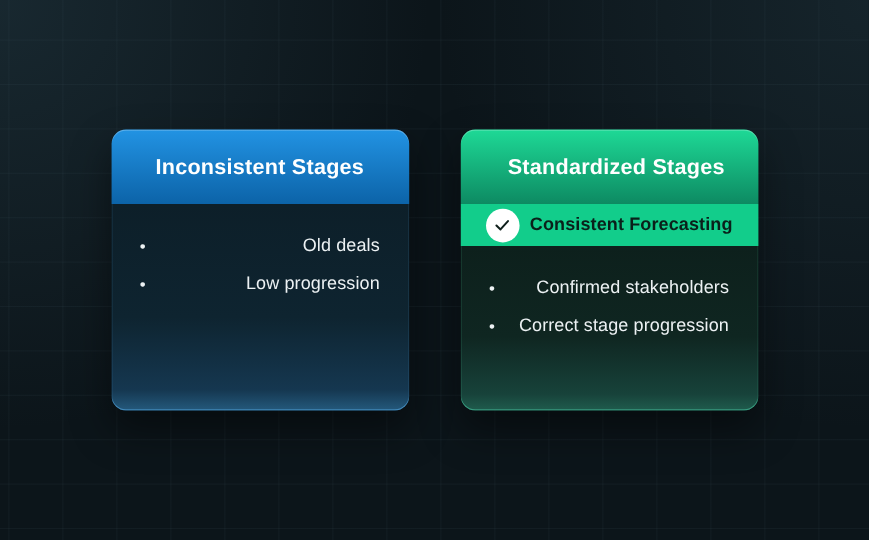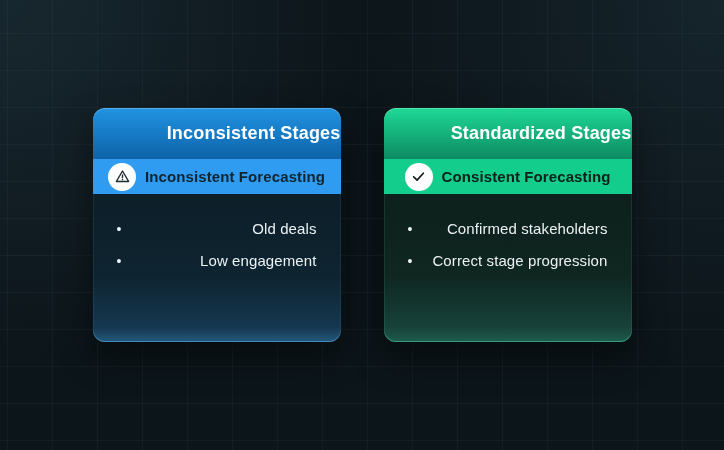--- a/index.html
+++ b/index.html
@@ -20,23 +20,23 @@
     display:flex; justify-content:center; align-items:flex-start;
     padding-top:108px; gap:43px;
   }
   .card {
     width:248px; height:234px;
     border-radius:12px;
     display:flex; flex-direction:column;
     box-shadow:0 16px 34px rgba(0,0,0,0.45);
   }
   .card-header {
-    height:51px; flex:none;
+    height:62px; flex:none;
     border-radius:12px 12px 0 0;
-    display:flex; align-items:center; justify-content:flex-end;
+    display:flex; align-items:center; justify-content:center;
     box-shadow:inset 0 1px 0 rgba(255,255,255,0.25);
   }
   .card--blue .card-header {
     background:linear-gradient(180deg, var(--blue-header-top,#2293e3) 0%, var(--blue-header-bottom,#0c63a8) 100%);
   }
   .card--green .card-header {
     background:linear-gradient(180deg, var(--green-header-top,#1ed996) 0%, var(--green-header-bottom,#0d8a62) 100%);
     padding-left:12px;
   }
   .card-title {
@@ -85,34 +85,24 @@
 </style>
 </head>
 <body>
 
 <div class="stage">
 
   <section class="card card--blue">
     <header class="card-header">
       <h2 class="card-title">Inconsistent Stages</h2>
     </header>
-    <div class="card-band">
-      <span class="badge-circle">
-        <svg width="17" height="17" viewBox="0 0 24 24" aria-hidden="true">
-          <path d="M12 4.2 L20.6 19 H3.4 Z" fill="none" stroke="#1d2b33" stroke-width="1.9" stroke-linejoin="round"></path>
-          <line x1="12" y1="9.6" x2="12" y2="13.8" stroke="#1d2b33" stroke-width="1.9" stroke-linecap="round"></line>
-          <circle cx="12" cy="16.6" r="1.15" fill="#1d2b33"></circle>
-        </svg>
-      </span>
-      <span class="band-label">Inconsistent Forecasting</span>
-    </div>
     <div class="card-body">
       <ul class="bullets">
         <li>Old deals</li>
-        <li>Low engagement</li>
+        <li>Low progression</li>
       </ul>
     </div>
   </section>
 
   <section class="card card--green">
     <header class="card-header">
       <h2 class="card-title">Standardized Stages</h2>
     </header>
     <div class="card-band">
       <span class="badge-circle">

